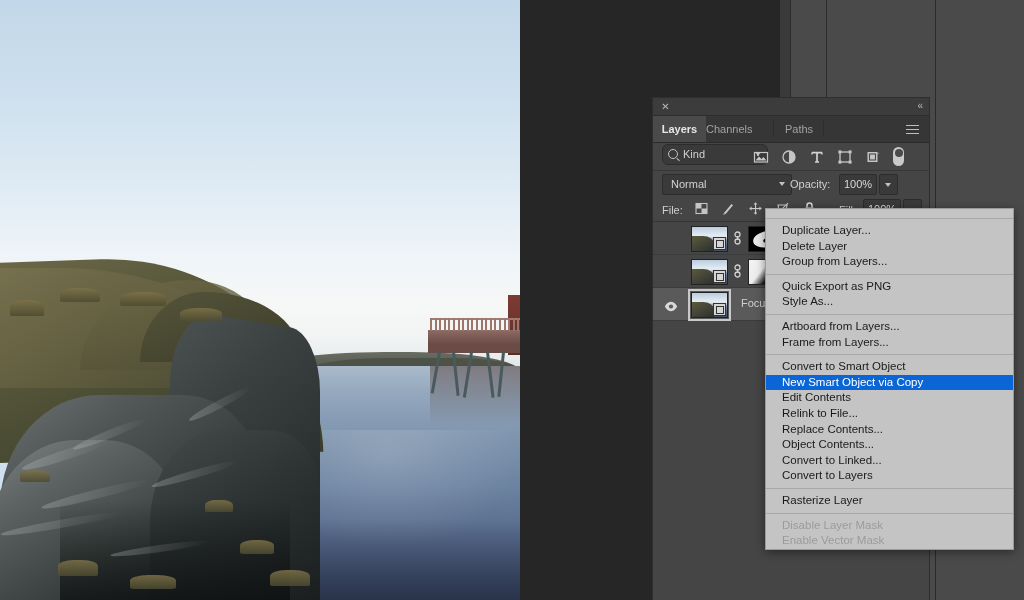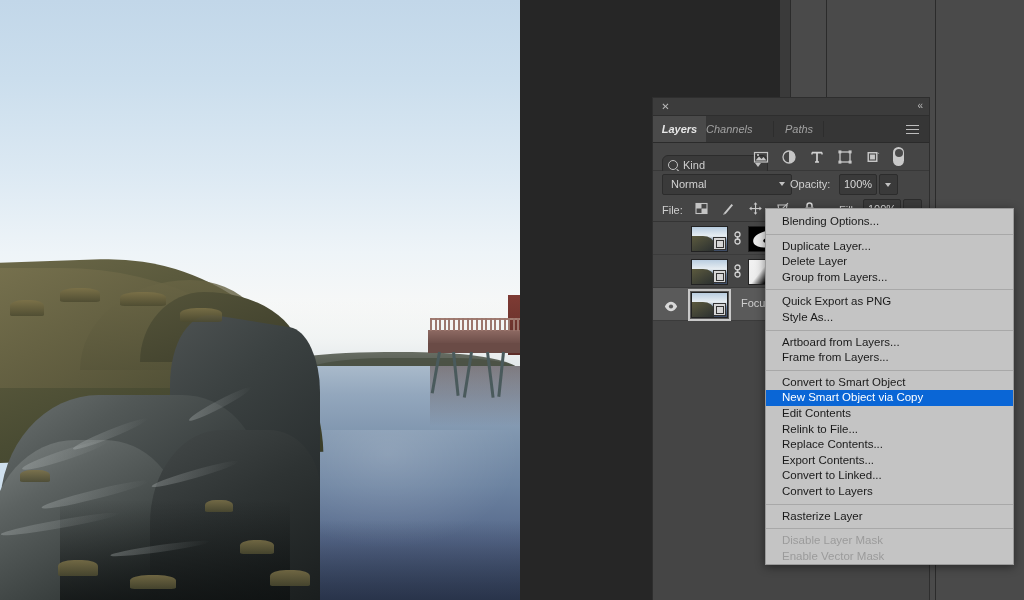--- a/index.html
+++ b/index.html
@@ -82,29 +82,29 @@
   .panelcol{position:absolute;top:0;height:600px;background:#4a4a4a;}
   .coldiv{position:absolute;top:0;width:1px;height:600px;background:#2b2b2b;}
 
   
   #layers-panel{position:absolute;left:652px;top:97px;width:276px;height:503px;
        background:#454545;border:1px solid #2e2e2e;border-bottom:none;}
   .panel-titlebar{position:relative;height:17px;background:#3c3c3c;border-bottom:1px solid #2e2e2e;}
   .tb-close{position:absolute;left:7px;top:3px;width:11px;height:11px;color:#b9b9b9;font-size:10px;line-height:11px;text-align:center;cursor:pointer;}
   .tb-collapse{position:absolute;right:7px;top:2px;color:#b9b9b9;font-size:10px;line-height:12px;letter-spacing:-1px;cursor:pointer;}
 
-  .panel-tabs{position:relative;height:26px;background:#363636;border-bottom:1px solid #2b2b2b;font-style:italic;}
+  .panel-tabs{position:relative;height:26px;background:#363636;border-bottom:1px solid #2b2b2b;}
   .ptab{position:absolute;top:0;height:26px;line-height:26px;padding:0 13px;font-size:11px;color:#a2a2a2;cursor:pointer;}
   .ptab.active{background:#4a4a4a;color:#e6e6e6;font-weight:bold;}
   .ptab .divr{position:absolute;right:0;top:5px;width:1px;height:16px;background:#2d2d2d;}
   .panel-menu{position:absolute;right:10px;top:9px;width:13px;height:9px;cursor:pointer;}
   .panel-menu span{display:block;height:1px;background:#bdbdbd;margin-bottom:3px;}
 
   .filter-row{position:relative;height:27px;background:#454545;border-bottom:1px solid #383838;}
-  .kind-select{position:absolute;left:9px;top:12px;width:84px;height:19px;background:#3a3a3a;border:1px solid #2c2c2c;border-radius:6px;
+  .kind-select{position:absolute;left:9px;top:1px;width:84px;height:19px;background:#3a3a3a;border:1px solid #2c2c2c;border-radius:6px;
        font-size:11px;color:#cfcfcf;line-height:19px;padding-left:20px;cursor:pointer;}
   .kind-select .mag{position:absolute;left:5px;top:4px;width:8px;height:8px;border:1.2px solid #c2c2c2;border-radius:50%;}
   .kind-select .mag:after{content:"";position:absolute;right:-3px;bottom:-2px;width:4px;height:1.2px;background:#c2c2c2;transform:rotate(45deg);}
   .kind-select .car{position:absolute;right:6px;top:7px;width:0;height:0;border-left:3.5px solid transparent;border-right:3.5px solid transparent;border-top:4px solid #c2c2c2;}
   .ficon{position:absolute;top:6px;width:16px;height:16px;cursor:pointer;}
   .pillsw{position:absolute;top:4px;width:11px;height:19px;background:#c9c9c9;border-radius:6px;cursor:pointer;}
   .pillsw:after{content:"";position:absolute;left:1.5px;top:1.5px;width:8px;height:8px;border-radius:50%;background:#4a4a4a;}
 
   .blend-row{position:relative;height:25px;background:#454545;}
   .blend-select{position:absolute;left:9px;top:3px;width:120px;height:19px;background:#3a3a3a;border:1px solid #2c2c2c;border-radius:2px;
@@ -402,38 +402,37 @@
         </div>
         <div class="layer-name" style="left:88px;">Focus Sta</div>
       </div>
 
     </div>
   </div>
 
   <div id="ctx-menu">
     <div class="mpad-top"></div>
     <div id="ctx-body">
-        <div class="mi">Blending Options...</div>
         <div class="msep"></div>
         <div class="mi">Duplicate Layer...</div>
         <div class="mi">Delete Layer</div>
         <div class="mi">Group from Layers...</div>
         <div class="msep"></div>
         <div class="mi">Quick Export as PNG</div>
         <div class="mi">Style As...</div>
         <div class="msep"></div>
         <div class="mi">Artboard from Layers...</div>
         <div class="mi">Frame from Layers...</div>
         <div class="msep"></div>
         <div class="mi">Convert to Smart Object</div>
         <div class="mi highlight">New Smart Object via Copy</div>
         <div class="mi">Edit Contents</div>
         <div class="mi">Relink to File...</div>
         <div class="mi">Replace Contents...</div>
-        <div class="mi">Export Contents...</div>
+        <div class="mi">Object Contents...</div>
         <div class="mi">Convert to Linked...</div>
         <div class="mi">Convert to Layers</div>
         <div class="msep"></div>
         <div class="mi">Rasterize Layer</div>
         <div class="msep"></div>
         <div class="mi disabled">Disable Layer Mask</div>
         <div class="mi disabled">Enable Vector Mask</div>
       </div>
   </div>
 

